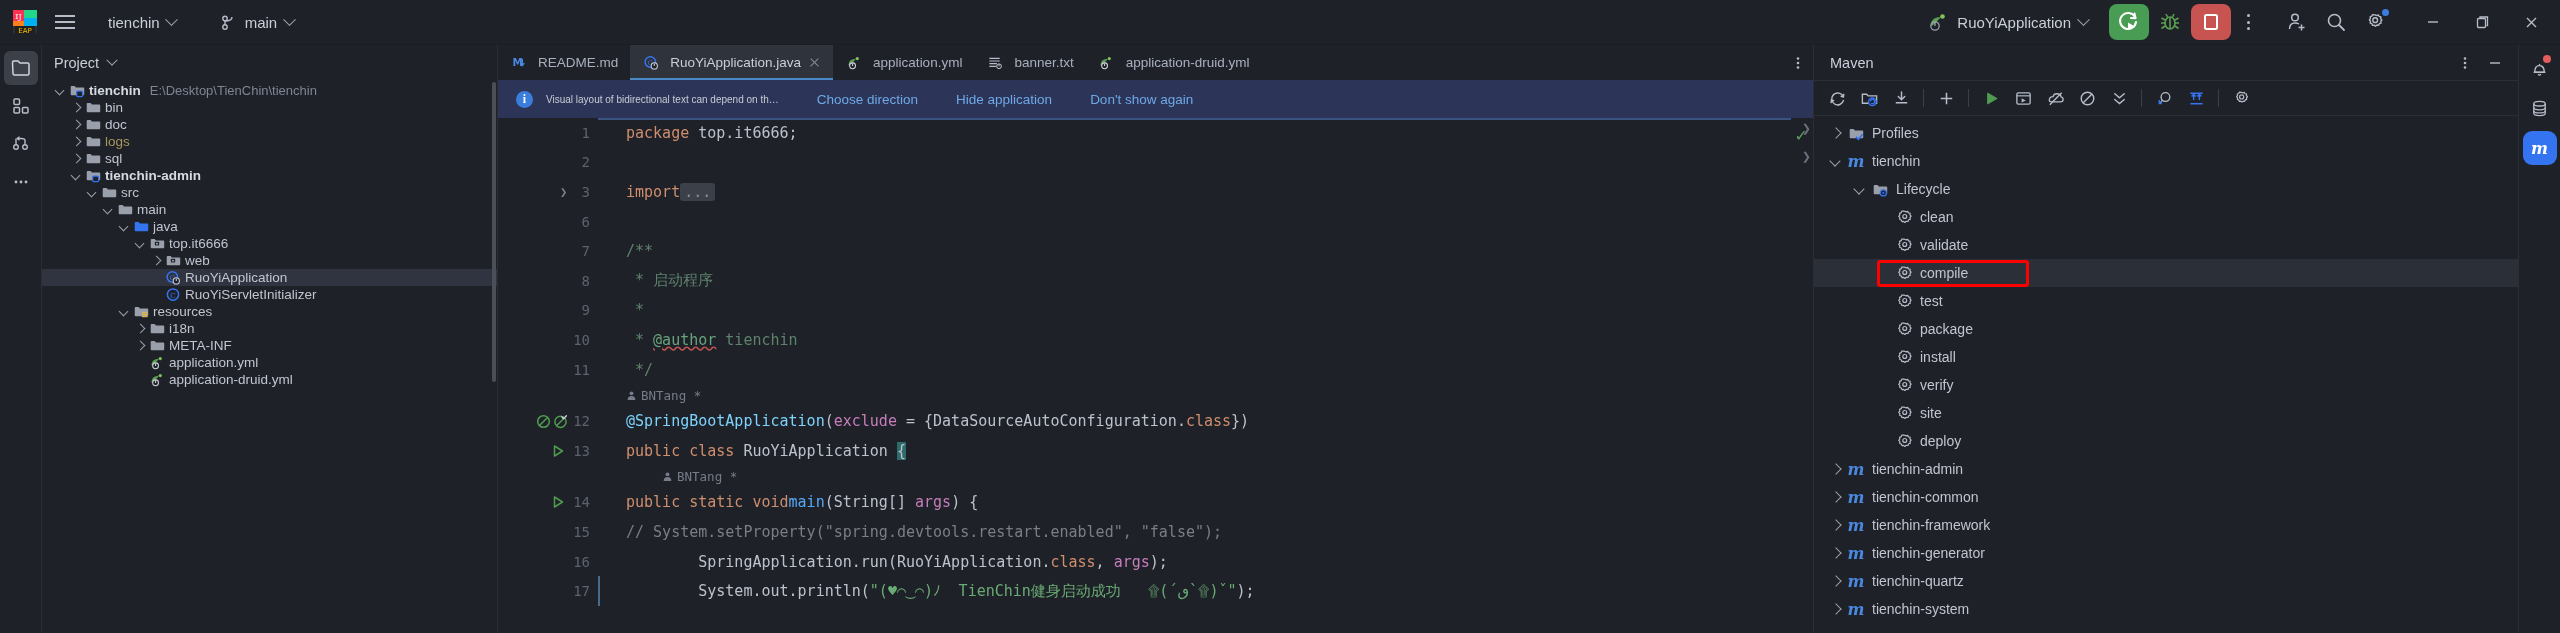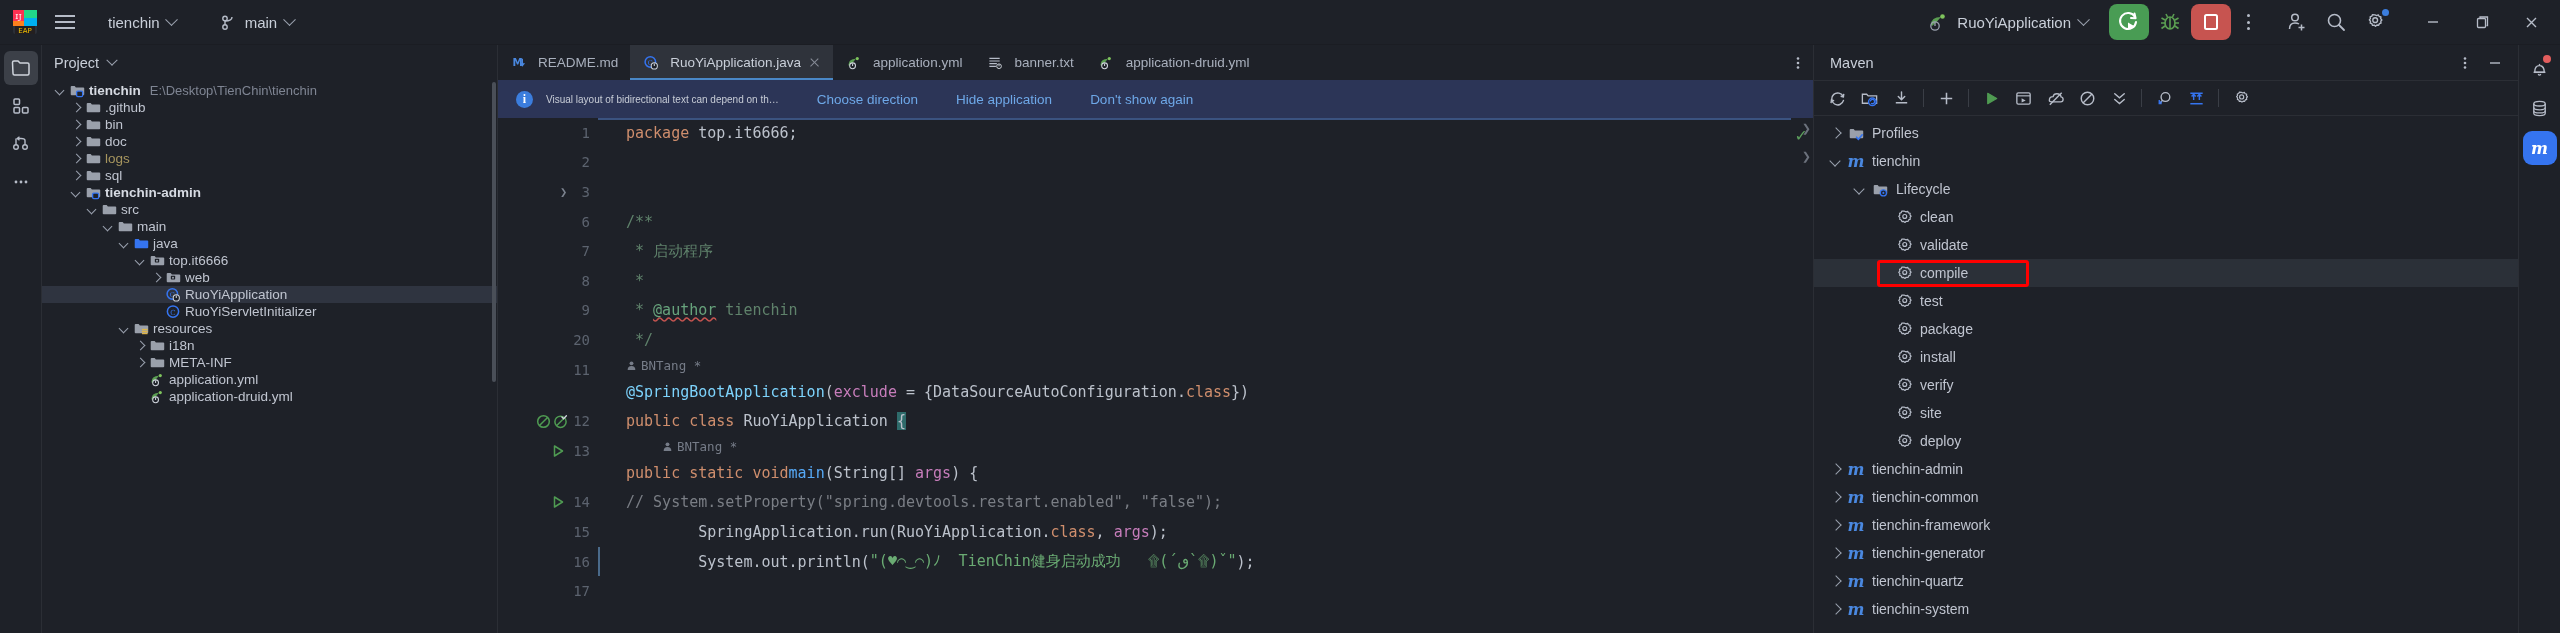--- a/index.html
+++ b/index.html
@@ -294,30 +294,20 @@
             <span class="tsub">E:\Desktop\TienChin\tienchin</span>
           </div>
           <div class="trow">
             <span style="display:inline-block;width:28px;flex:0 0 28px"></span>
             <span class="twist r"></span>
             <span class="ticon">
               <svg width="16" height="15" viewBox="0 0 16 16">
                 <path d="M1.3 4.2 a1 1 0 0 1 1-1 h3.2 l1.3 1.5 h7.9 a1 1 0 0 1 1 1 v6.3 a1 1 0 0 1 -1 1 h-12.4 a1 1 0 0 1 -1 -1 Z" fill="#9aa0ab"></path>
               </svg>
             </span>
-            <span class="tlabel  ">.github</span>
-          </div>
-          <div class="trow">
-            <span style="display:inline-block;width:28px;flex:0 0 28px"></span>
-            <span class="twist r"></span>
-            <span class="ticon">
-              <svg width="16" height="15" viewBox="0 0 16 16">
-                <path d="M1.3 4.2 a1 1 0 0 1 1-1 h3.2 l1.3 1.5 h7.9 a1 1 0 0 1 1 1 v6.3 a1 1 0 0 1 -1 1 h-12.4 a1 1 0 0 1 -1 -1 Z" fill="#9aa0ab"></path>
-              </svg>
-            </span>
             <span class="tlabel  ">bin</span>
           </div>
           <div class="trow">
             <span style="display:inline-block;width:28px;flex:0 0 28px"></span>
             <span class="twist r"></span>
             <span class="ticon">
               <svg width="16" height="15" viewBox="0 0 16 16">
                 <path d="M1.3 4.2 a1 1 0 0 1 1-1 h3.2 l1.3 1.5 h7.9 a1 1 0 0 1 1 1 v6.3 a1 1 0 0 1 -1 1 h-12.4 a1 1 0 0 1 -1 -1 Z" fill="#9aa0ab"></path>
               </svg>
             </span>
@@ -586,21 +576,21 @@
             <div class="gl">
               <span>7</span>
             </div>
             <div class="gl">
               <span>8</span>
             </div>
             <div class="gl">
               <span>9</span>
             </div>
             <div class="gl">
-              <span>20</span>
+              <span>10</span>
             </div>
             <div class="gl">
               <span>11</span>
             </div>
             <div class="gl" style="height: 22px;"></div>
             <div class="gl">
               <span class="gicons">
       <svg width="15" height="15" viewBox="0 0 16 16">
                   <circle cx="8" cy="8" r="6.2" fill="none" stroke="#4f9b52" stroke-width="1.6"></circle>
                   <path d="M3.7 12.3 L12.3 3.7" stroke="#4f9b52" stroke-width="1.6"></path>
@@ -636,20 +626,21 @@
             <div class="gl">
               <span>16</span>
             </div>
             <div class="gl">
               <span>17</span>
             </div>
           </div>
         <div class="code" id="code">
             <div class="cl" style="padding-left: 28px;"><span class="kw">package</span> top.it6666;</div>
             <div class="cl" style="padding-left: 28px;"></div>
+            <div class="cl" style="padding-left: 28px;"><span class="kw">import</span> <span class="fold">...</span></div>
             <div class="cl" style="padding-left: 28px;"></div>
             <div class="cl" style="padding-left: 28px;"><span class="doc">/**</span></div>
             <div class="cl" style="padding-left: 28px;"><span class="doc"> * 启动程序</span></div>
             <div class="cl" style="padding-left: 28px;"><span class="doc"> *</span></div>
             <div class="cl" style="padding-left: 28px;"><span class="doc"> * </span><span class="doctag" style="text-decoration:underline wavy #c75450">@author</span><span class="doc"> tienchin</span></div>
             <div class="cl" style="padding-left: 28px;"><span class="doc"> */</span></div>
             <div class="inlay" style="padding-left: 28px;">
               <svg width="11" height="11" viewBox="0 0 12 12" style="margin-right:4px">
                 <circle cx="6" cy="3.6" r="2.1" fill="#767c88"></circle>
                 <path d="M1.8 11 Q1.8 6.6 6 6.6 Q10.2 6.6 10.2 11 Z" fill="#767c88"></path>

